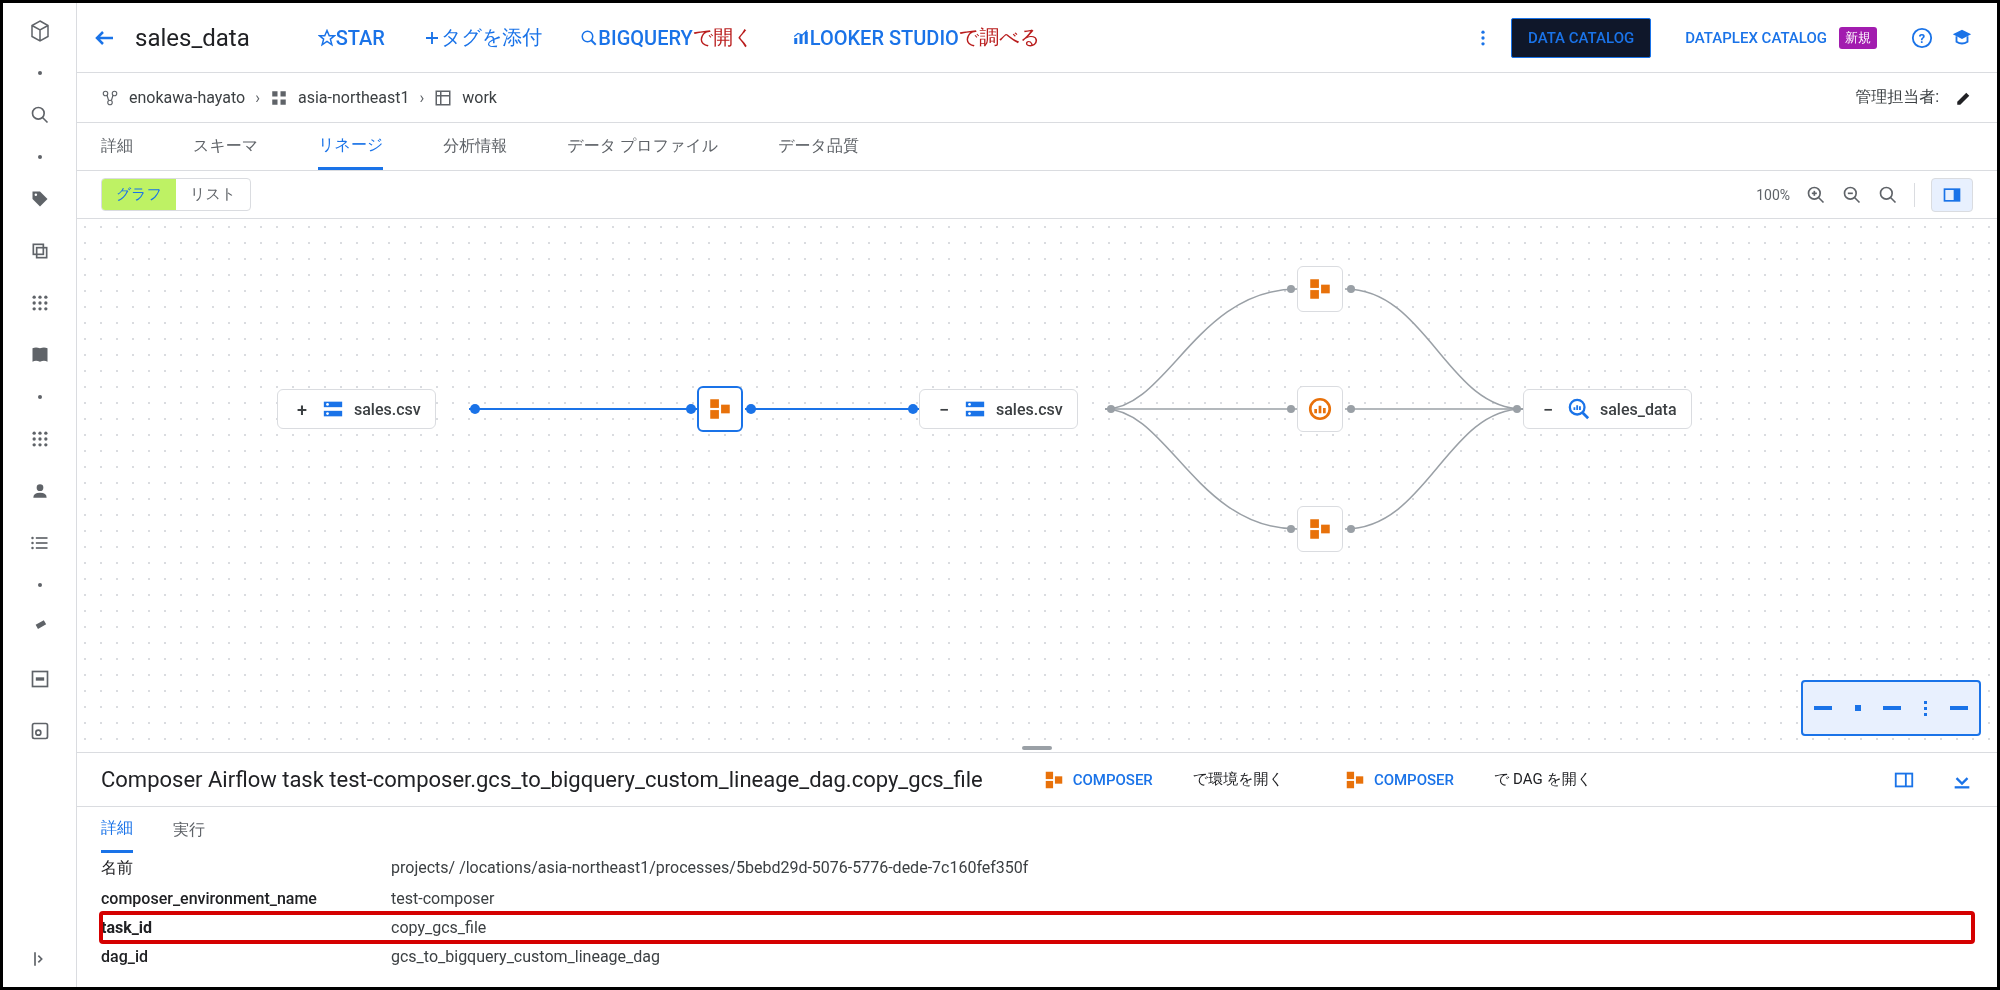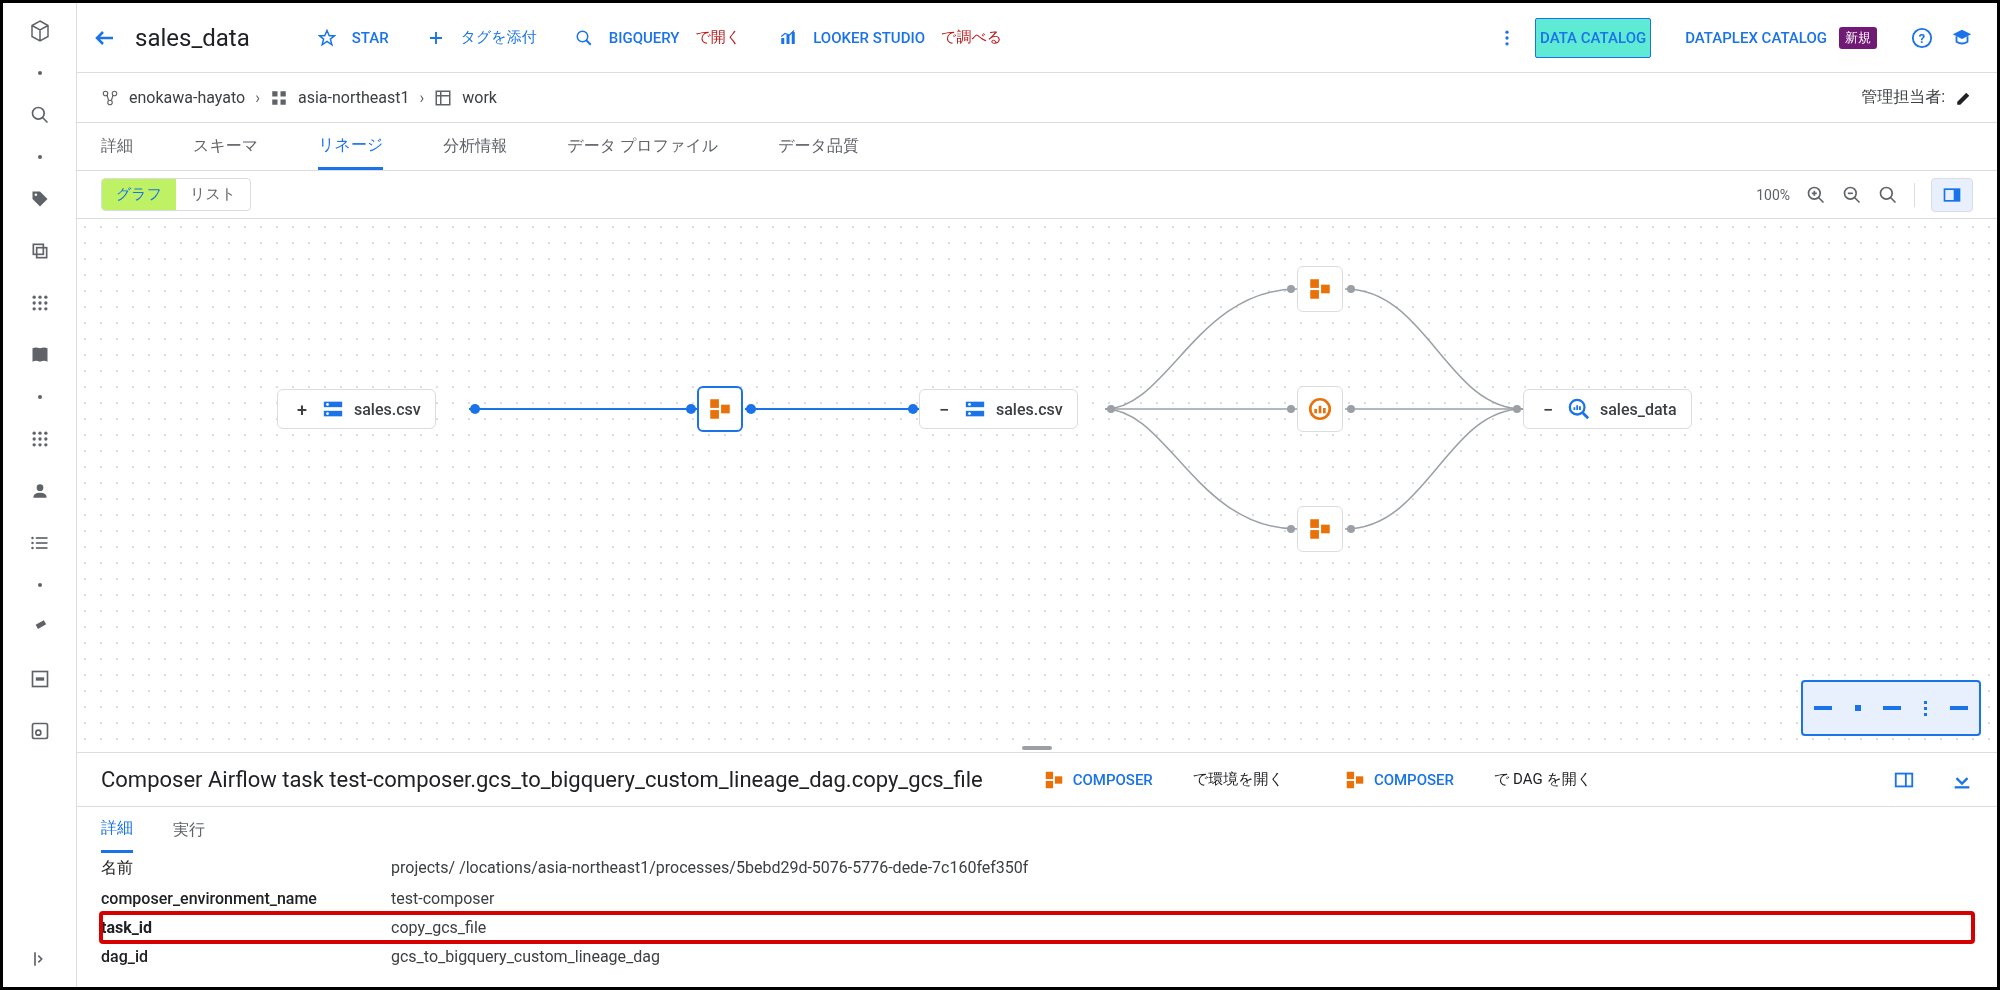--- a/index.html
+++ b/index.html
@@ -6,29 +6,29 @@
 body { font-family: "Google Sans", Roboto, Arial, sans-serif; font-size: 14px; color: #202124; background: #fff; width: 2000px; height: 990px; overflow: hidden; border: 3px solid #000; }
 .app { display: flex; height: 100%; justify-content: space-between; }
 .left-rail { width: 74px; border-right: 1px solid #dadce0; display: flex; flex-direction: column; align-items: center; padding-top: 16px; gap: 28px; }
 .left-rail .rail-item { width: 24px; height: 24px; display: flex; align-items: center; justify-content: center; color: #5f6368; }
 .left-rail .dot { width: 4px; height: 4px; background: #5f6368; border-radius: 50%; }
 .logo-svg { width: 32px; height: 32px; }
 .main { flex: 1; display: flex; flex-direction: column; }
 .header { display: flex; align-items: center; padding: 8px 24px 8px 16px; gap: 18px; border-bottom: 1px solid #dadce0; height: 70px; }
 .back-arrow { color: #1a73e8; cursor: pointer; }
 .title { font-size: 24px; color: #202124; margin-right: 40px; }
-.hbtn { display: flex; align-items: center; gap: 16px; color: #1a73e8; font-weight: 500; font-size: 15px; cursor: pointer; padding: 6px 10px; }
+.hbtn { display: flex; align-items: center; gap: 0; color: #1a73e8; font-weight: 500; font-size: 20px; cursor: pointer; padding: 6px 10px; }
 .hbtn .jp { color: #b91c1c; font-weight: 400; }
 .spacer { flex: 1; }
-.catalog-btn { border: 1px solid #1a73e8; padding: 10px 4px; color: #1a73e8; font-weight: 500; font-size: 15px; cursor: pointer; background: #5eead4; border-radius: 2px; }
+.catalog-btn { border: 1px solid #1a73e8; padding: 10px 16px; color: #1a73e8; font-weight: 500; font-size: 15px; cursor: pointer; background: #0f172a; border-radius: 2px; }
 .catalog-btn2 { padding: 10px 16px; color: #1a73e8; font-weight: 500; font-size: 15px; cursor: pointer; display: flex; align-items: center; gap: 12px; }
-.new-badge { background: #701a75; color: #fff; font-size: 13px; padding: 2px 6px; border-radius: 3px; }
+.new-badge { background: #a21caf; color: #fff; font-size: 13px; padding: 2px 6px; border-radius: 3px; }
 .breadcrumb { display: flex; align-items: center; padding: 12px 24px; gap: 10px; font-size: 16px; color: #3c4043; border-bottom: 1px solid #dadce0; height: 50px;}
 .breadcrumb .chev { color: #5f6368; }
-.bc-right { margin-left: auto; display: flex; align-items: center; gap: 10px; color: #3c4043; }
+.bc-right { margin-left: auto; display: flex; align-items: center; gap: 16px; color: #3c4043; }
 .tabs { display: flex; padding: 0 24px; gap: 60px; border-bottom: 1px solid #dadce0; height: 48px; align-items: center; font-size: 16px;}
 .tab { color: #5f6368; cursor: pointer; height: 100%; display: flex; align-items: center; }
 .tab.active { color: #1a73e8; border-bottom: 3px solid #1a73e8; font-weight: 500; }
 .toolbar { display: flex; align-items: center; padding: 6px 24px; gap: 10px; border-bottom: 1px solid #dadce0; height: 48px;}
 .view-toggle { display: flex; border: 1px solid #dadce0; border-radius: 4px; overflow: hidden; }
 .view-toggle .vt { padding: 6px 14px; cursor: pointer; font-size: 15px; color: #5f6368; }
 .view-toggle .vt.active { background: #bef264; color: #1a73e8; }
 .zoom-controls { margin-left: auto; display: flex; align-items: center; gap: 16px; color: #5f6368; }
 .zoom-controls .zc { cursor: pointer; }
 .panel-toggle { border: 1px solid #dadce0; padding: 6px 10px; border-radius: 4px; background: #e8f0fe; color: #1a73e8; }

